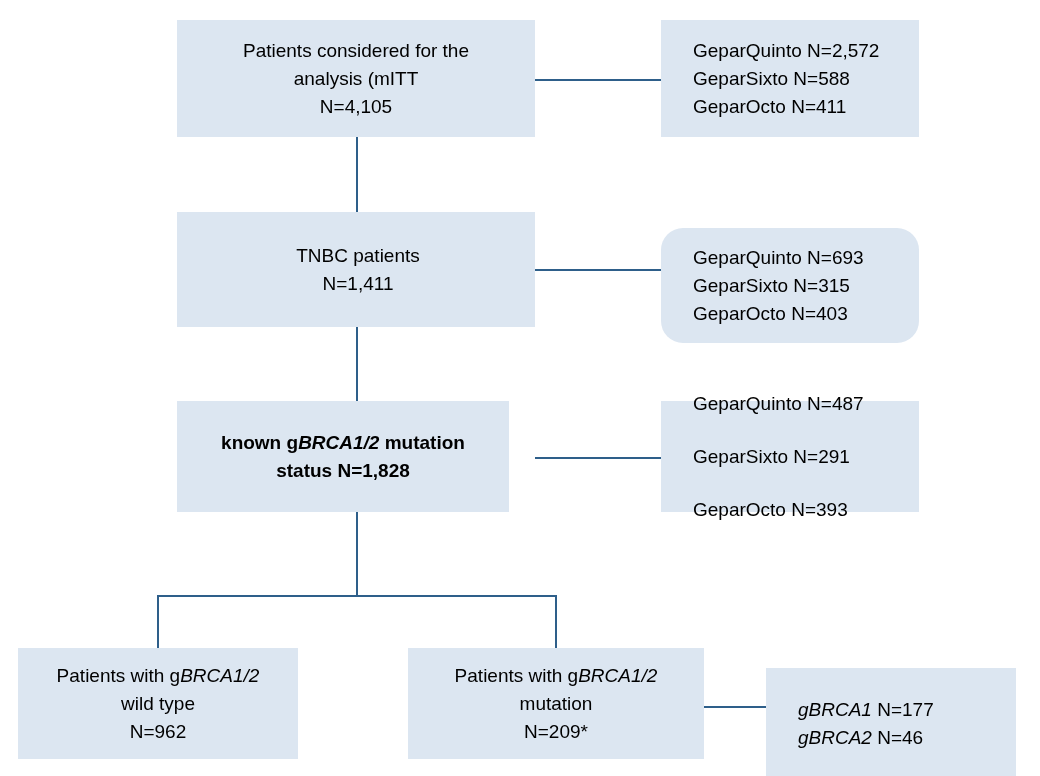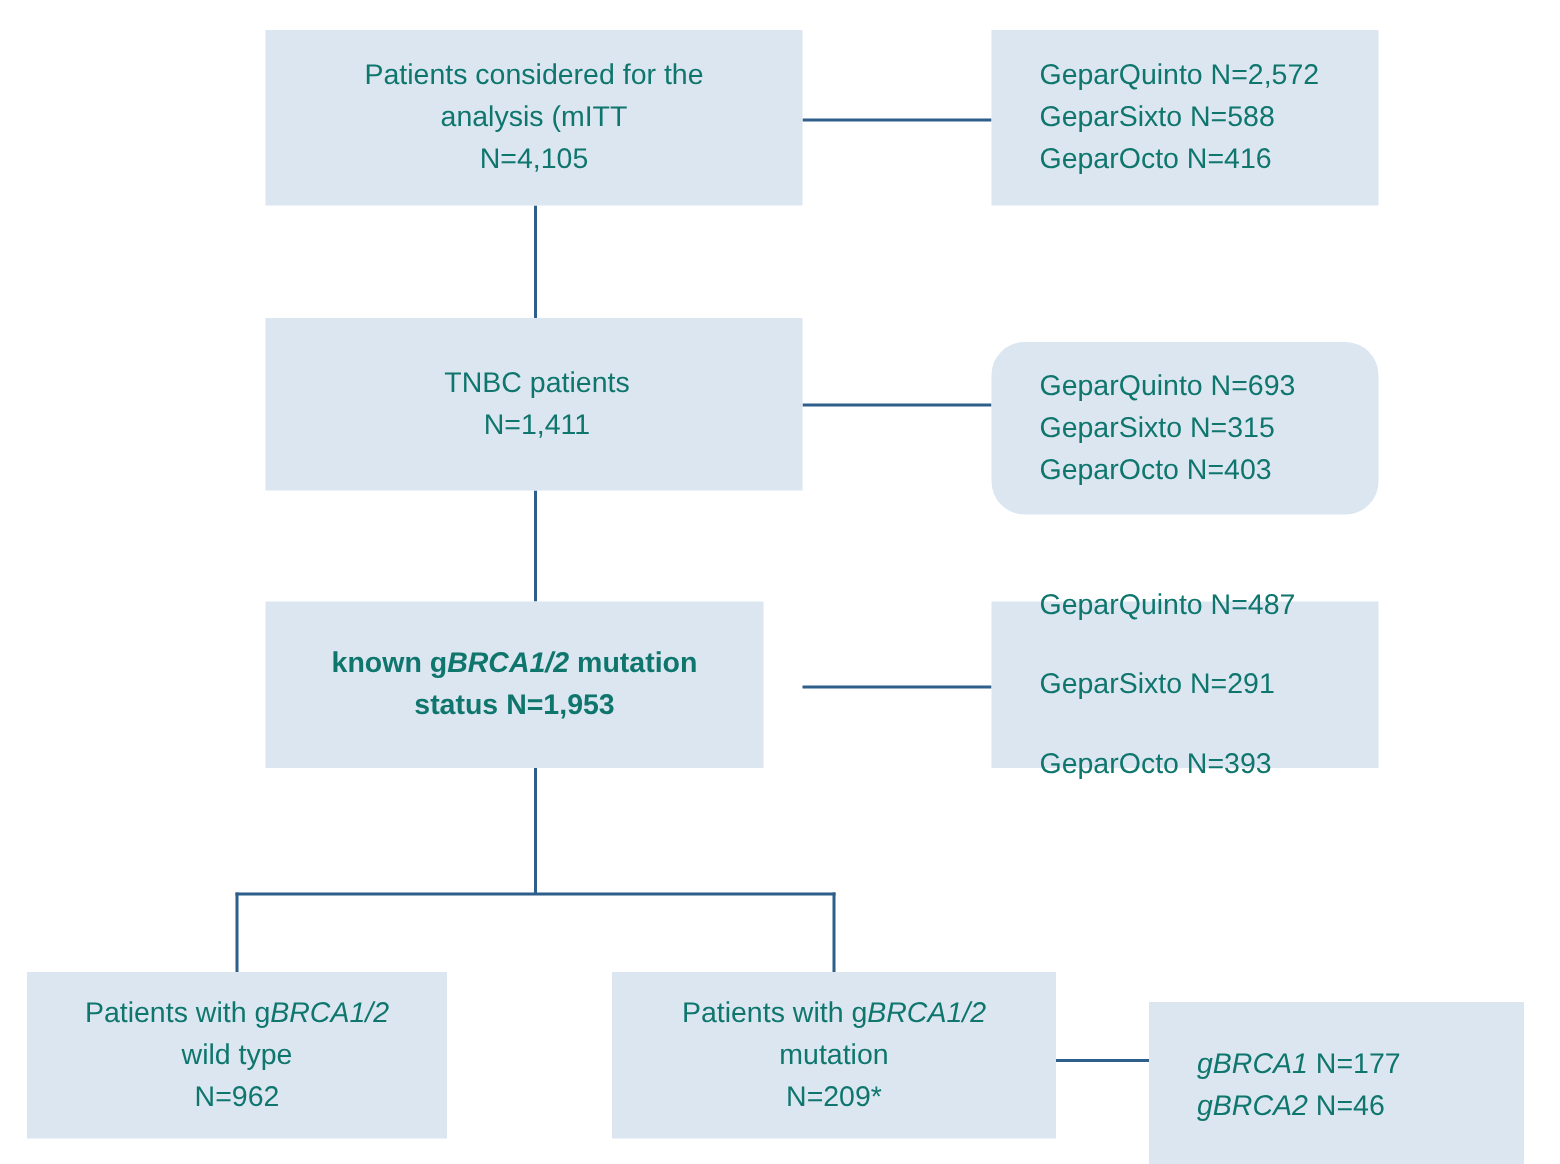--- a/index.html
+++ b/index.html
@@ -21,21 +21,21 @@
   .box {
     position: absolute;
     background: #dce6f1;
     box-sizing: border-box;
     display: flex;
     flex-direction: column;
     align-items: center;
     justify-content: center;
     font-size: 19px;
     line-height: 28px;
-    color: #0f766e;
+    color: #000000;
     text-align: center;
     padding: 4px 8px;
   }
   .box.left-align {
     align-items: flex-start;
     text-align: left;
     padding-left: 32px;
   }
   .box .line {
     white-space: nowrap;
@@ -76,37 +76,37 @@
 
   <div class="box" style="left:177px; top:20px; width:358px; height:117px;">
     <span class="line">Patients considered for the</span>
     <span class="line">analysis (mITT</span>
     <span class="line">N=4,105</span>
   </div>
 
   <div class="box left-align" style="left:661px; top:20px; width:258px; height:117px;">
     <span class="line">GeparQuinto N=2,572</span>
     <span class="line">GeparSixto N=588</span>
-    <span class="line">GeparOcto N=416</span>
+    <span class="line">GeparOcto N=411</span>
   </div>
 
   <div class="box" style="left:177px; top:212px; width:358px; height:115px;padding-left:12px;">
     <span class="line">TNBC patients</span>
     <span class="line">N=1,411</span>
   </div>
 
   <div class="box left-align" style="left:661px; top:228px; width:258px; height:115px;border-radius:22px;">
     <span class="line">GeparQuinto N=693</span>
     <span class="line">GeparSixto N=315</span>
     <span class="line">GeparOcto N=403</span>
   </div>
 
   <div class="box" style="left:177px; top:401px; width:332px; height:111px;font-weight:bold;">
     <span class="line"><span>known g</span><span class="ital">BRCA1/2</span><span> mutation</span></span>
-    <span class="line">status N=1,953</span>
+    <span class="line">status N=1,828</span>
   </div>
 
   <div class="box left-align" style="left:661px; top:401px; width:258px; height:111px;gap:25px;">
     <span class="line">GeparQuinto N=487</span>
     <span class="line">GeparSixto N=291</span>
     <span class="line">GeparOcto N=393</span>
   </div>
 
   <div class="box" style="left:18px; top:648px; width:280px; height:111px;">
     <span class="line"><span>Patients with g</span><span class="ital">BRCA1/2</span></span>

